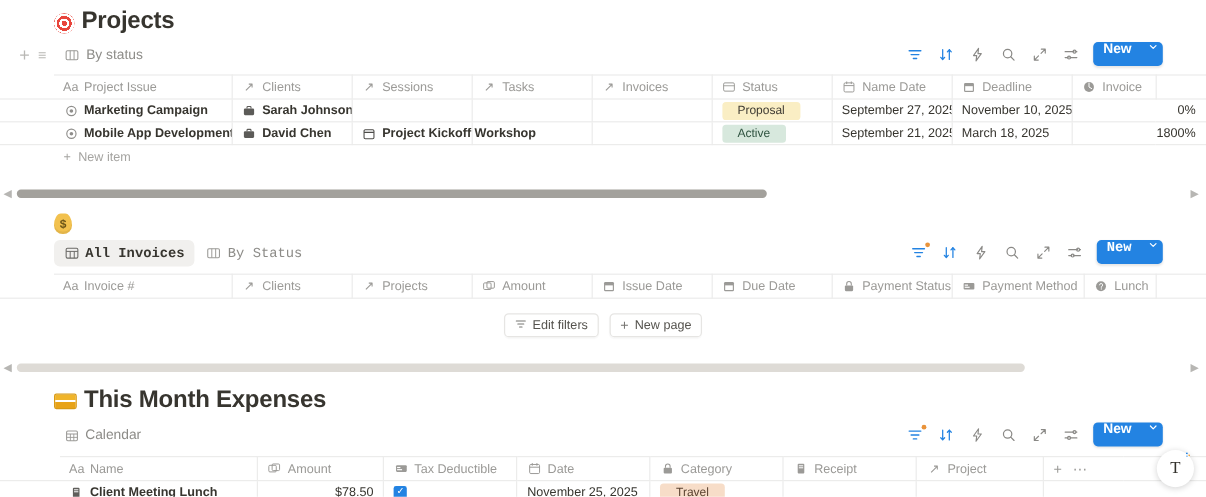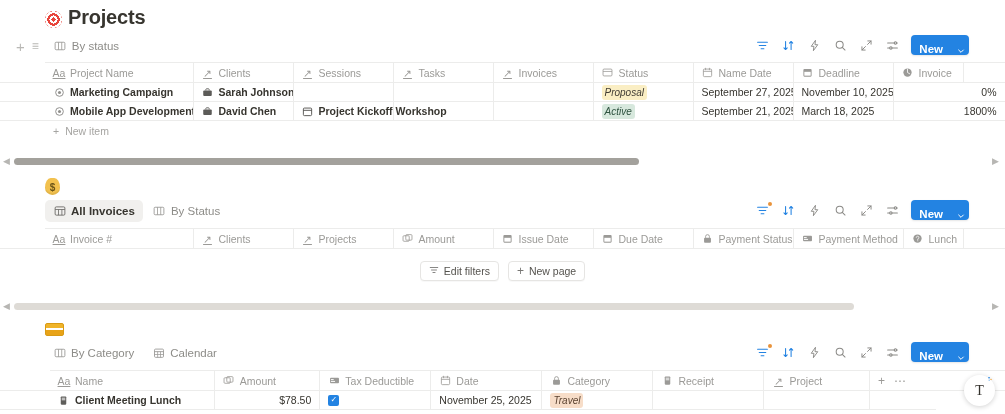--- a/index.html
+++ b/index.html
@@ -64,21 +64,21 @@
     position: absolute; right: 36px; top: 0;
     display: flex; align-items: center; gap: 11px;
   }
   .tool { width: 15px; height: 15px; display:flex; align-items:center; justify-content:center; cursor:pointer; position: relative; }
   .tool svg { display:block; }
   .badge-dot {
     position:absolute; top:-1px; right:-2px; width:4px; height:4px; border-radius:50%;
     background:#e9933a;
   }
   .newbtn {
-    display:flex; align-items:flex-end; height:20px; border-radius:4px; overflow:hidden;
+    display:flex; align-items:flex-start; height:20px; border-radius:4px; overflow:hidden;
     background:#2383e2; color:#fff; font-size:11.5px; font-weight:700; cursor:pointer;
     box-shadow: 0 1px 2px rgba(0,0,0,.10);
   }
   .newbtn .lbl { padding: 0 8px; display:flex; align-items:center; }
   .newbtn .sep { width:1px; background: rgba(255,255,255,.30); }
   .newbtn .car { width:17px; display:flex; align-items:center; justify-content:center; }
 
   
   .tbl { width: 100%; border-collapse: collapse; table-layout: fixed; }
   .tbl th, .tbl td {
@@ -88,28 +88,28 @@
     padding: 0 8px;
     overflow: hidden; white-space: nowrap;
   }
   .tbl thead th {
     height: 20px; font-size: 10.5px; font-weight: 400; color: #9b9a97;
     border-top: 1px solid #ececeb;
   }
   .tbl tbody td { height: 19px; font-size: 10.5px; }
   .tbl .spacer { border-right: none; }
   .th-inner { display:flex; align-items:center; gap:5px; }
-  .th-inner .ic { width:12px; height:12px; display:inline-flex; align-items:center; justify-content:center; color:#9b9a97; flex:none;text-decoration:underline; }
+  .th-inner .ic { width:12px; height:12px; display:inline-flex; align-items:center; justify-content:center; color:#9b9a97; flex:none; }
   .cell { display:flex; align-items:center; gap:5px; }
   .cell .ic { width:12px; height:12px; display:inline-flex; align-items:center; justify-content:center; color:#9b9a97; flex:none; }
   .name-cell { font-weight: 700; font-size:10.5px; color:#37352f; }
 
   .pill {
-    display:inline-block; padding: 1px 3px; border-radius: 3px;
-    font-size: 10px; line-height: 13px; color:#3f3b33;font-style:italic;
+    display:inline-block; padding: 1px 13px; border-radius: 3px;
+    font-size: 10px; line-height: 13px; color:#3f3b33;
   }
   .pill.proposal { background:#faeec4; }
   .pill.active   { background:#d7e8dd; color:#2f5340; }
   .pill.travel   { background:#f7ddc8; color:#5b4331; }
 
   .chk {
     width:11px; height:11px; border-radius:2px; background:#2383e2;
     display:flex; align-items:center; justify-content:center;
     color:#fff; font-size:8px; line-height:1; cursor:pointer;
   }
@@ -242,21 +242,21 @@
         <col style="width:100px">
           <col style="width:70px">
           <col style="width:42px">
       </colgroup>
       <thead>
         <tr>
           <th class="spacer" style="border-right:none;border-top:none;"></th>
           <th>
               <div class="th-inner">
                 <span class="ic">Aa</span>
-                <span>Project Name</span>
+                <span>Project Issue</span>
               </div>
             </th>
           <th>
               <div class="th-inner">
                 <span class="ic">↗</span>
                 <span>Clients</span>
               </div>
             </th>
           <th>
               <div class="th-inner">
@@ -420,21 +420,21 @@
     <div class="track">
         <div class="thumb" style="width:64%;background:#a3a19c"></div>
       </div>
   </div>
 
   <div class="section" style="padding-top:8px;">
     <div class="sec-title">
       <span class="money-emoji"></span>
     </div>
 
-    <div class="viewbar" style="margin-top:7px;padding-left:45px;">
+    <div class="viewbar" style="margin-top:7px;padding-left:45px;font-family:Liberation Mono, monospace;">
       <div class="tab active">
         <span class="ic">
           <svg width="12" height="12" viewBox="0 0 16 16">
               <rect x="1.5" y="2.5" width="13" height="11" rx="1.5" fill="none" stroke="#6b6a67" stroke-width="1.2"></rect>
               <line x1="1.5" y1="6" x2="14.5" y2="6" stroke="#6b6a67" stroke-width="1.1"></line>
               <line x1="6" y1="6" x2="6" y2="13.5" stroke="#6b6a67" stroke-width="1.1"></line>
               <line x1="10.5" y1="6" x2="10.5" y2="13.5" stroke="#6b6a67" stroke-width="1.1"></line>
             </svg>
         </span>
         <span>All Invoices</span>
@@ -629,33 +629,24 @@
     <span class="arrow l">◀</span>
     <span class="arrow r">▶</span>
     <div class="track">
         <div class="thumb" style="width:86%;background:#dedbd6"></div>
       </div>
   </div>
 
   <div class="section" style="padding-top:9px;">
     <div class="sec-title">
       <span class="card-emoji"></span>
+      <span>This Month Expenses</span>
     </div>
 
     <div class="viewbar" style="margin-top:7px;padding-left:45px;">
-      <div class="tab">
-        <span class="ic">
-          <svg width="12" height="12" viewBox="0 0 16 16">
-              <rect x="1.5" y="3" width="13" height="10" rx="1.4" fill="none" stroke="#9b9a97" stroke-width="1.2"></rect>
-              <line x1="6" y1="3" x2="6" y2="13" stroke="#9b9a97" stroke-width="1.1"></line>
-              <line x1="10.3" y1="3" x2="10.3" y2="13" stroke="#9b9a97" stroke-width="1.1"></line>
-            </svg>
-        </span>
-        <span>By Category</span>
-      </div>
       <div class="tab">
         <span class="ic">
           <svg width="12" height="12" viewBox="0 0 16 16">
               <rect x="2" y="2.8" width="12" height="11" rx="1.4" fill="none" stroke="#9b9a97" stroke-width="1.2"></rect>
               <line x1="2" y1="6.2" x2="14" y2="6.2" stroke="#9b9a97" stroke-width="1.2"></line>
               <line x1="6.2" y1="6.2" x2="6.2" y2="13.8" stroke="#9b9a97" stroke-width="1"></line>
               <line x1="10" y1="6.2" x2="10" y2="13.8" stroke="#9b9a97" stroke-width="1"></line>
               <line x1="2" y1="10" x2="14" y2="10" stroke="#9b9a97" stroke-width="1"></line>
             </svg>
         </span>

